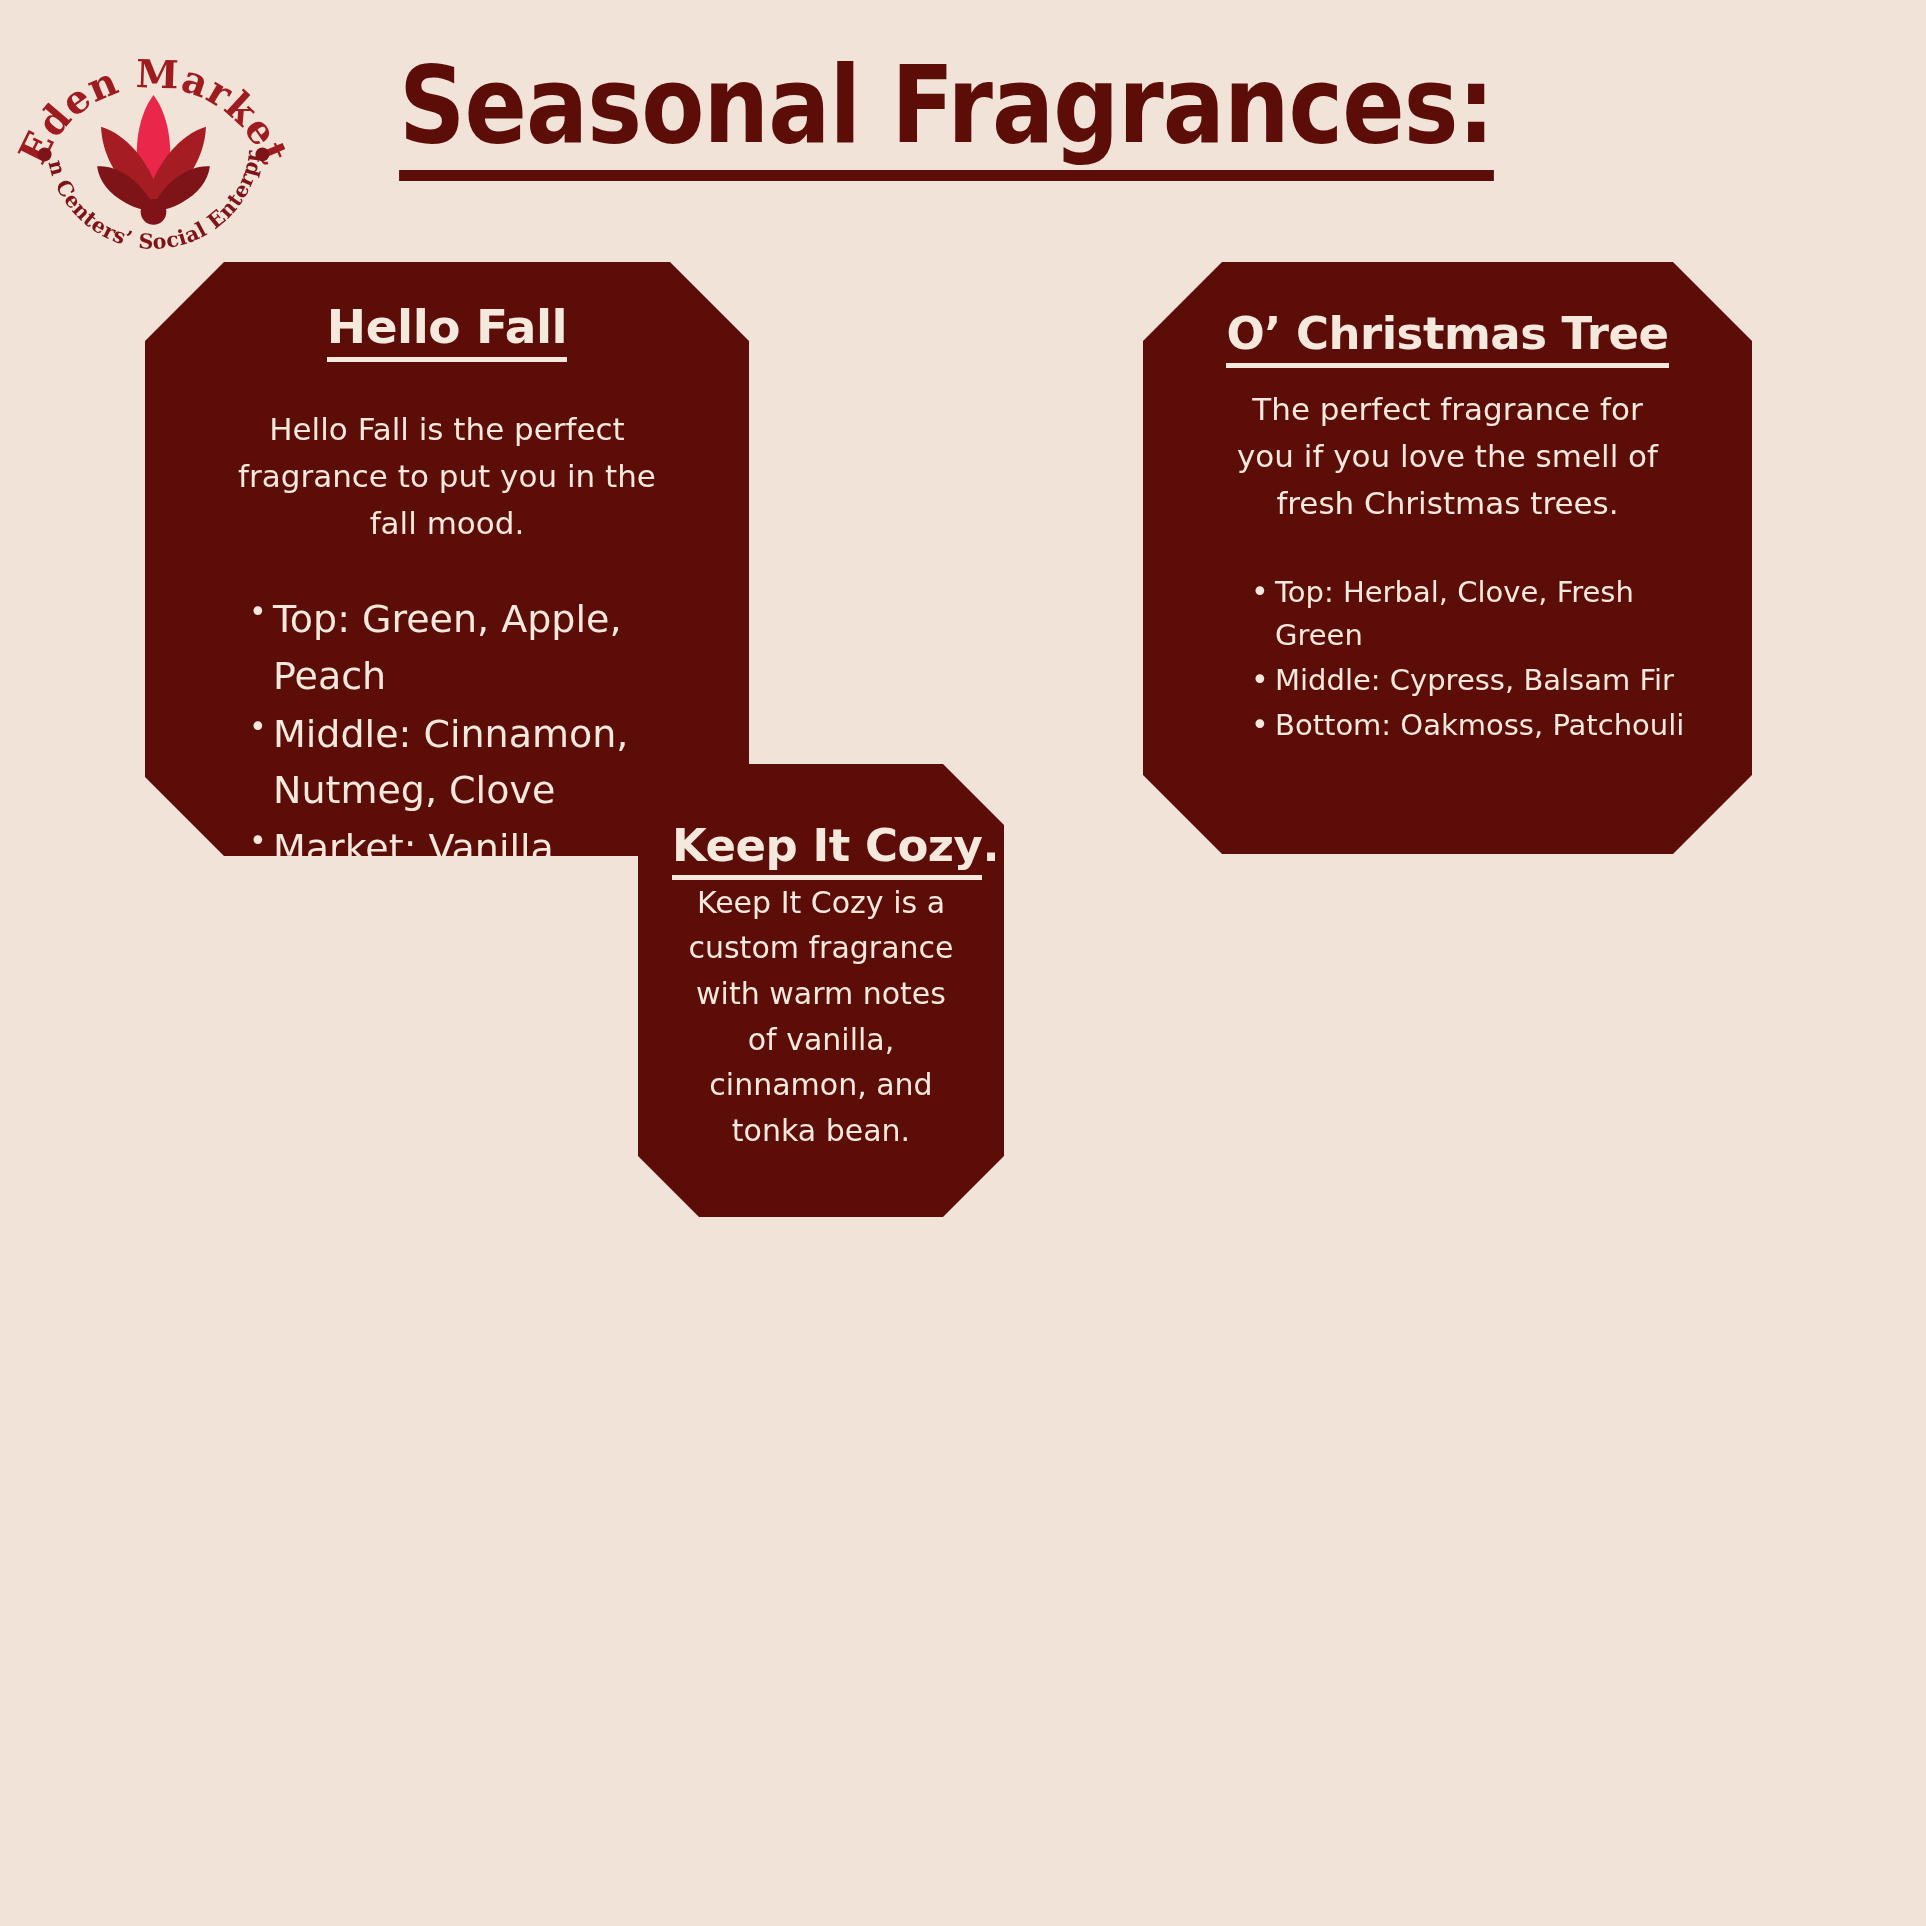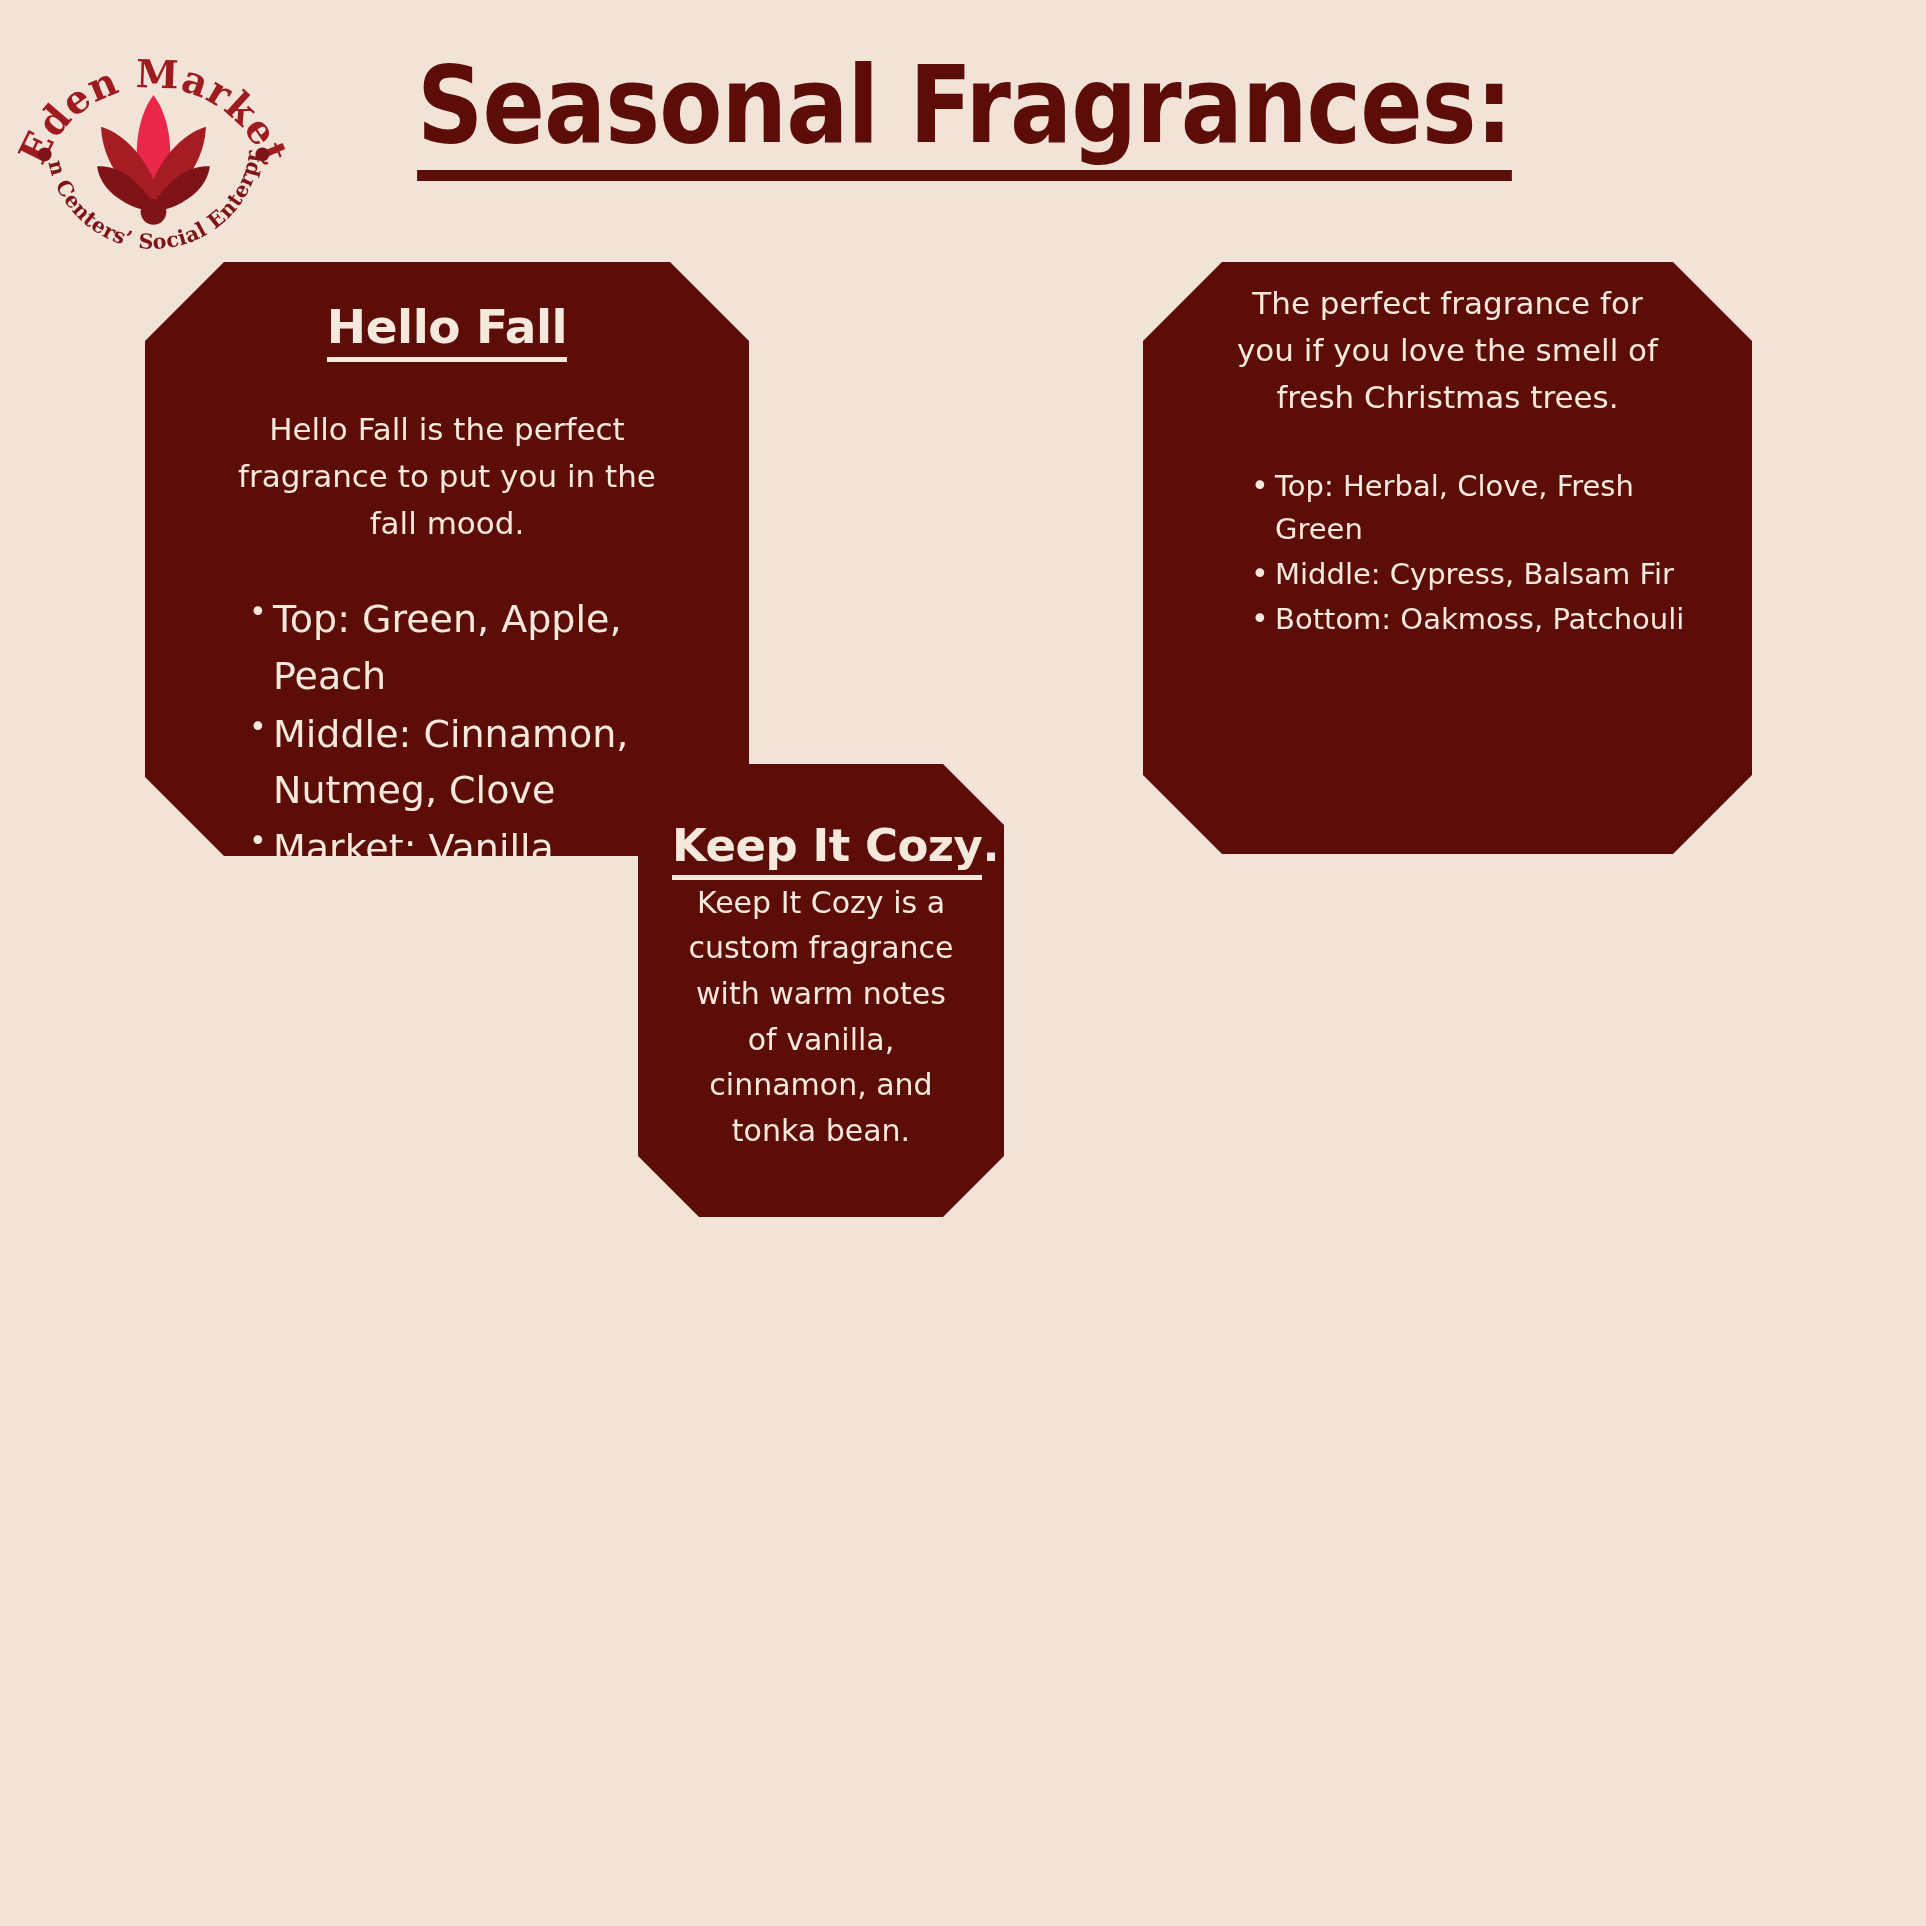--- a/index.html
+++ b/index.html
@@ -19,21 +19,21 @@
   #logo {
     position:absolute;
     left:10px; top:8px;
     width:287px; height:287px;
   }
   #logo svg { display:block; width:287px; height:287px; }
 
   
   #page-title {
     position:absolute;
-    left:328px; top:48px;
+    left:310px; top:48px;
     width:1238px;
   }
   #page-title .ttl {
     display:inline-block;
     font-family:"DejaVu Sans", sans-serif;
     font-weight:bold;
     font-size:107px;
     line-height:1.08;
     letter-spacing:-1px;
     color:#5C0D07;
@@ -168,20 +168,23 @@
     <ul class="card-notes">
       <li>Top: Green, Apple, Peach</li>
       <li>Middle: Cinnamon, Nutmeg, Clove</li>
       <li>Market: Vanilla, Woody</li>
     </ul>
   </div>
 </div>
 
 <div class="card" id="card-christmas-tree">
   <div class="card-inner">
+    <div class="card-heading">
+      <span class="u">O’ Christmas Tree</span>
+    </div>
     <div class="card-desc">The perfect fragrance for you if you love the smell of fresh Christmas trees.</div>
     <ul class="card-notes">
       <li>Top: Herbal, Clove, Fresh Green</li>
       <li>Middle: Cypress, Balsam Fir</li>
       <li>Bottom: Oakmoss, Patchouli</li>
     </ul>
   </div>
 </div>
 
 <div class="card" id="card-keep-it-cozy">

